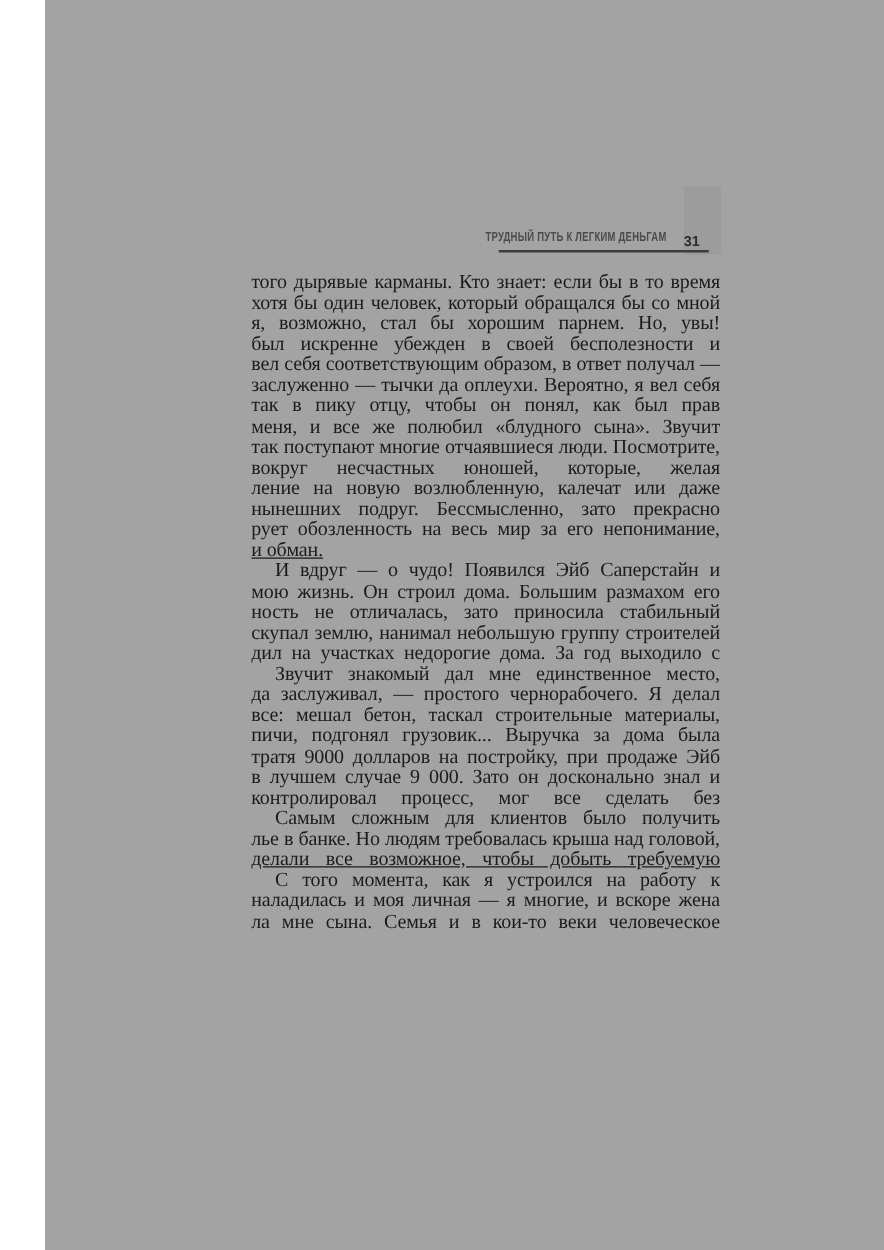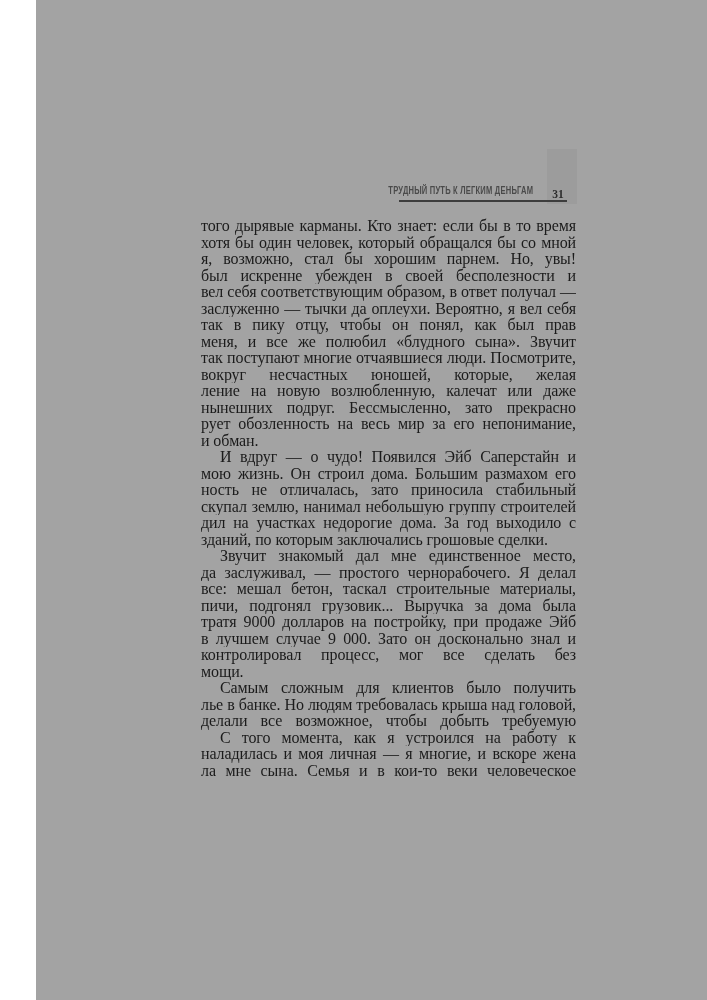--- a/index.html
+++ b/index.html
@@ -43,22 +43,21 @@
     width: 168px; 
     height: 2px;
     background: #3d3d3d;
     z-index: 2;
   }
   .page-number {
     position: absolute;
     left: 511px;
     top: 188px;
     width: 22px;
-    text-align: center;
-    font-family: Liberation Serif, serif;
+    font-family: Liberation Sans, sans-serif;
     font-size: 11.5px;
     font-weight: 700;
     color: #2d2d2d;
     z-index: 3;
   }
 
   
   .text-block {
     position: absolute;
     left: 165px;
@@ -70,21 +69,21 @@
     line-height: 16.5px;
     font-size: 16px;
     letter-spacing: -0.1px;
     color: #1b1b1b;
     text-align: justify;
     text-align-last: justify;
     overflow: hidden;
     white-space: normal;
   }
   .line.indent { text-indent: 19px; }
-  .line.end { text-align-last: left; }
+  .line.end { text-align-last: left; text-decoration: underline; }
 </style>
 </head>
 <body>
 
 <div class="page">
 
   <div class="running-title">ТРУДНЫЙ ПУТЬ К ЛЕГКИМ ДЕНЬГАМ</div>
   <div class="page-number-block"></div>
   <div class="header-rule"></div>
   <div class="page-number">31</div>
@@ -104,30 +103,28 @@
     <div class="line">ление на новую возлюбленную, калечат или даже убивают своих</div>
     <div class="line">нынешних подруг. Бессмысленно, зато прекрасно иллюстри-</div>
     <div class="line">рует обозленность на весь мир за его непонимание, неприятие</div>
     <div class="line end">и обман.</div>
 
     <div class="line indent">И вдруг — о чудо! Появился Эйб Саперстайн и изменил всю</div>
     <div class="line">мою жизнь. Он строил дома. Большим размахом его деятель-</div>
     <div class="line">ность не отличалась, зато приносила стабильный доход. Эйб</div>
     <div class="line">скупал землю, нанимал небольшую группу строителей и возво-</div>
     <div class="line">дил на участках недорогие дома. За год выходило с полдюжины</div>
-    <div class="line end">зданий, по которым заключались грошовые сделки.</div>
 
     <div class="line indent">Звучит знакомый дал мне единственное место, которое я тог-</div>
     <div class="line">да заслуживал, — простого чернорабочего. Я делал абсолютно</div>
     <div class="line">все: мешал бетон, таскал строительные материалы, клал кир-</div>
     <div class="line">пичи, подгонял грузовик... Выручка за дома была невелика:</div>
     <div class="line">тратя 9000 долларов на постройку, при продаже Эйб выручал</div>
     <div class="line">в лучшем случае 9 000. Зато он досконально знал и полностью</div>
     <div class="line">контролировал процесс, мог все сделать без посторонней по-</div>
-    <div class="line end">мощи.</div>
 
     <div class="line indent">Самым сложным для клиентов было получить деньги на жи-</div>
     <div class="line">лье в банке. Но людям требовалась крыша над головой, и они</div>
     <div class="line end">делали все возможное, чтобы добыть требуемую сумму.</div>
 
     <div class="line indent">С того момента, как я устроился на работу к Саперстайну,</div>
     <div class="line">наладилась и моя личная — я многие, и вскоре жена подари-</div>
     <div class="line">ла мне сына. Семья и в кои-то веки человеческое отношение</div>
   </div>
 

